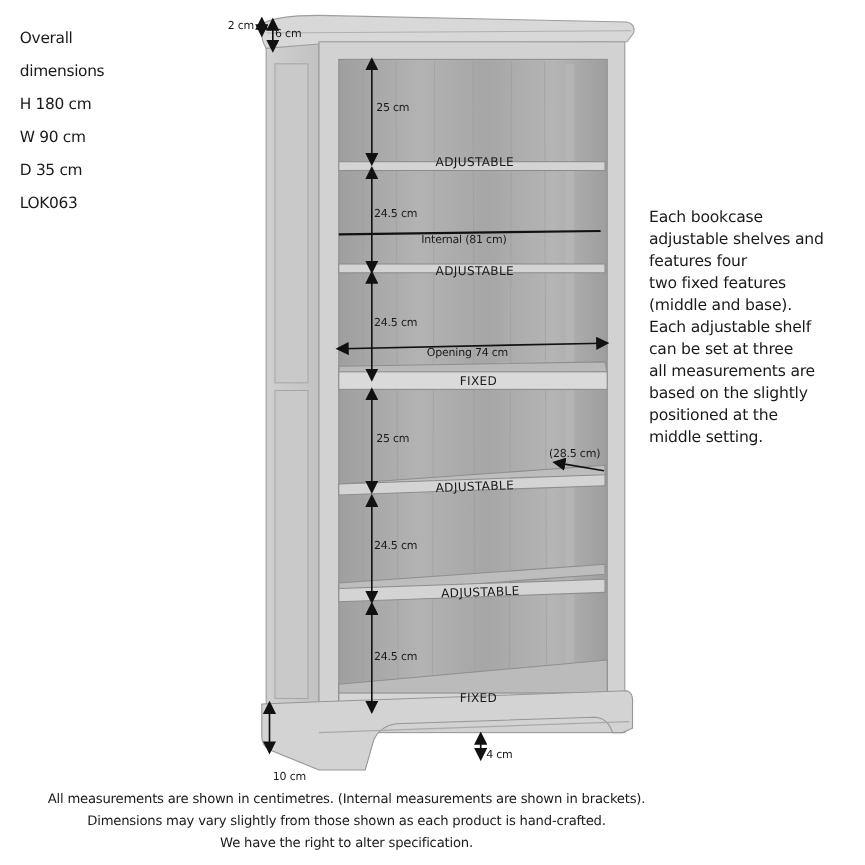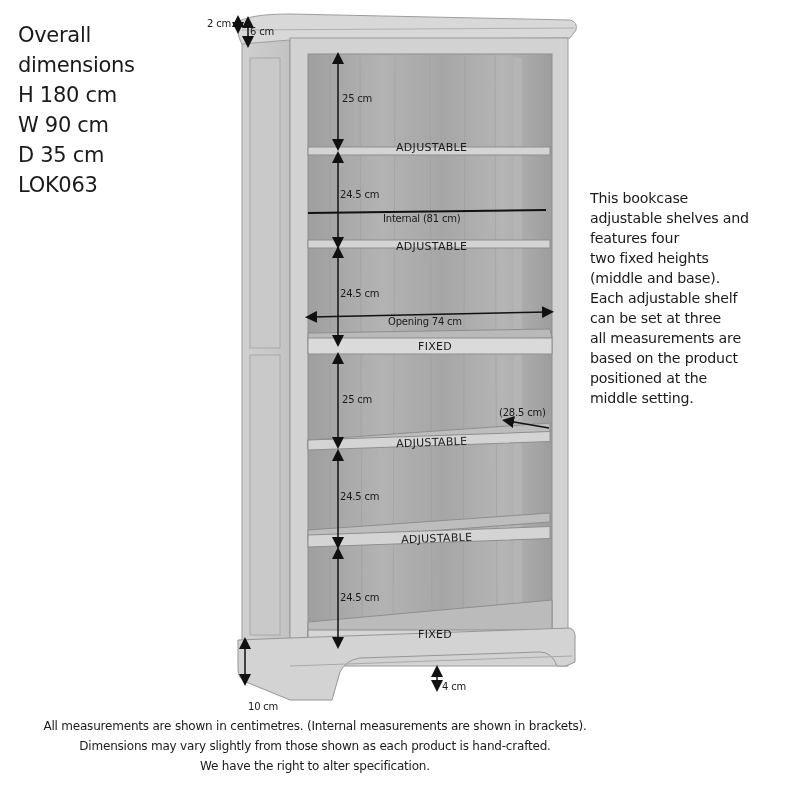--- a/index.html
+++ b/index.html
@@ -1,18 +1,18 @@
 <!DOCTYPE html>
 <html><head>
 <meta charset="utf-8">
 <style>
   html, body { margin:0; padding:0; background:#ffffff; }
   body { width:786px; height:786px; position:relative; overflow:hidden;
          font-family:"DejaVu Sans", sans-serif; color:#1a1a1a; }
-  .overall { position:absolute; left:18px; top:20px; font-size:21px; line-height:30px; letter-spacing:-0.3px; }
+  .overall { position:absolute; left:18px; top:20px; font-size:14px; line-height:30px; letter-spacing:-0.3px; }
   .overall div { white-space:nowrap; }
   .desc { position:absolute; left:590px; top:188px; width:190px; font-size:14.2px; line-height:20px; letter-spacing:-0.2px; }
   .desc div { white-space:nowrap; }
   .footer { position:absolute; left:0; top:716px; width:630px; text-align:center; font-size:12px; line-height:20px; letter-spacing:-0.2px; }
   .figure { position:absolute; left:0; top:0; width:786px; height:786px; }
   .lbl { position:absolute; font-size:10px; color:#1a1a1a; white-space:nowrap; letter-spacing:-0.2px; }
   .shelf-lbl { position:absolute; font-size:11px; letter-spacing:0.3px; color:#1a1a1a; white-space:nowrap; }
 </style>
 </head>
 <body>
@@ -134,29 +134,29 @@
 <div class="overall">
   <div>Overall</div>
   <div>dimensions</div>
   <div>H 180 cm</div>
   <div>W 90 cm</div>
   <div>D 35 cm</div>
   <div>LOK063</div>
 </div>
 
 <div class="desc">
-  <div>This bookcase</div>
+  <div>Each bookcase</div>
   <div>adjustable shelves and</div>
   <div>features four</div>
-  <div>two fixed heights</div>
+  <div>two fixed features</div>
   <div>(middle and base).</div>
   <div>Each adjustable shelf</div>
   <div>can be set at three</div>
   <div>all measurements are</div>
-  <div>based on the product</div>
+  <div>based on the slightly</div>
   <div>positioned at the</div>
   <div>middle setting.</div>
 </div>
 
 <div class="footer">
   <div>All measurements are shown in centimetres. (Internal measurements are shown in brackets).</div>
   <div>Dimensions may vary slightly from those shown as each product is hand-crafted.</div>
   <div>We have the right to alter specification.</div>
 </div>
 

